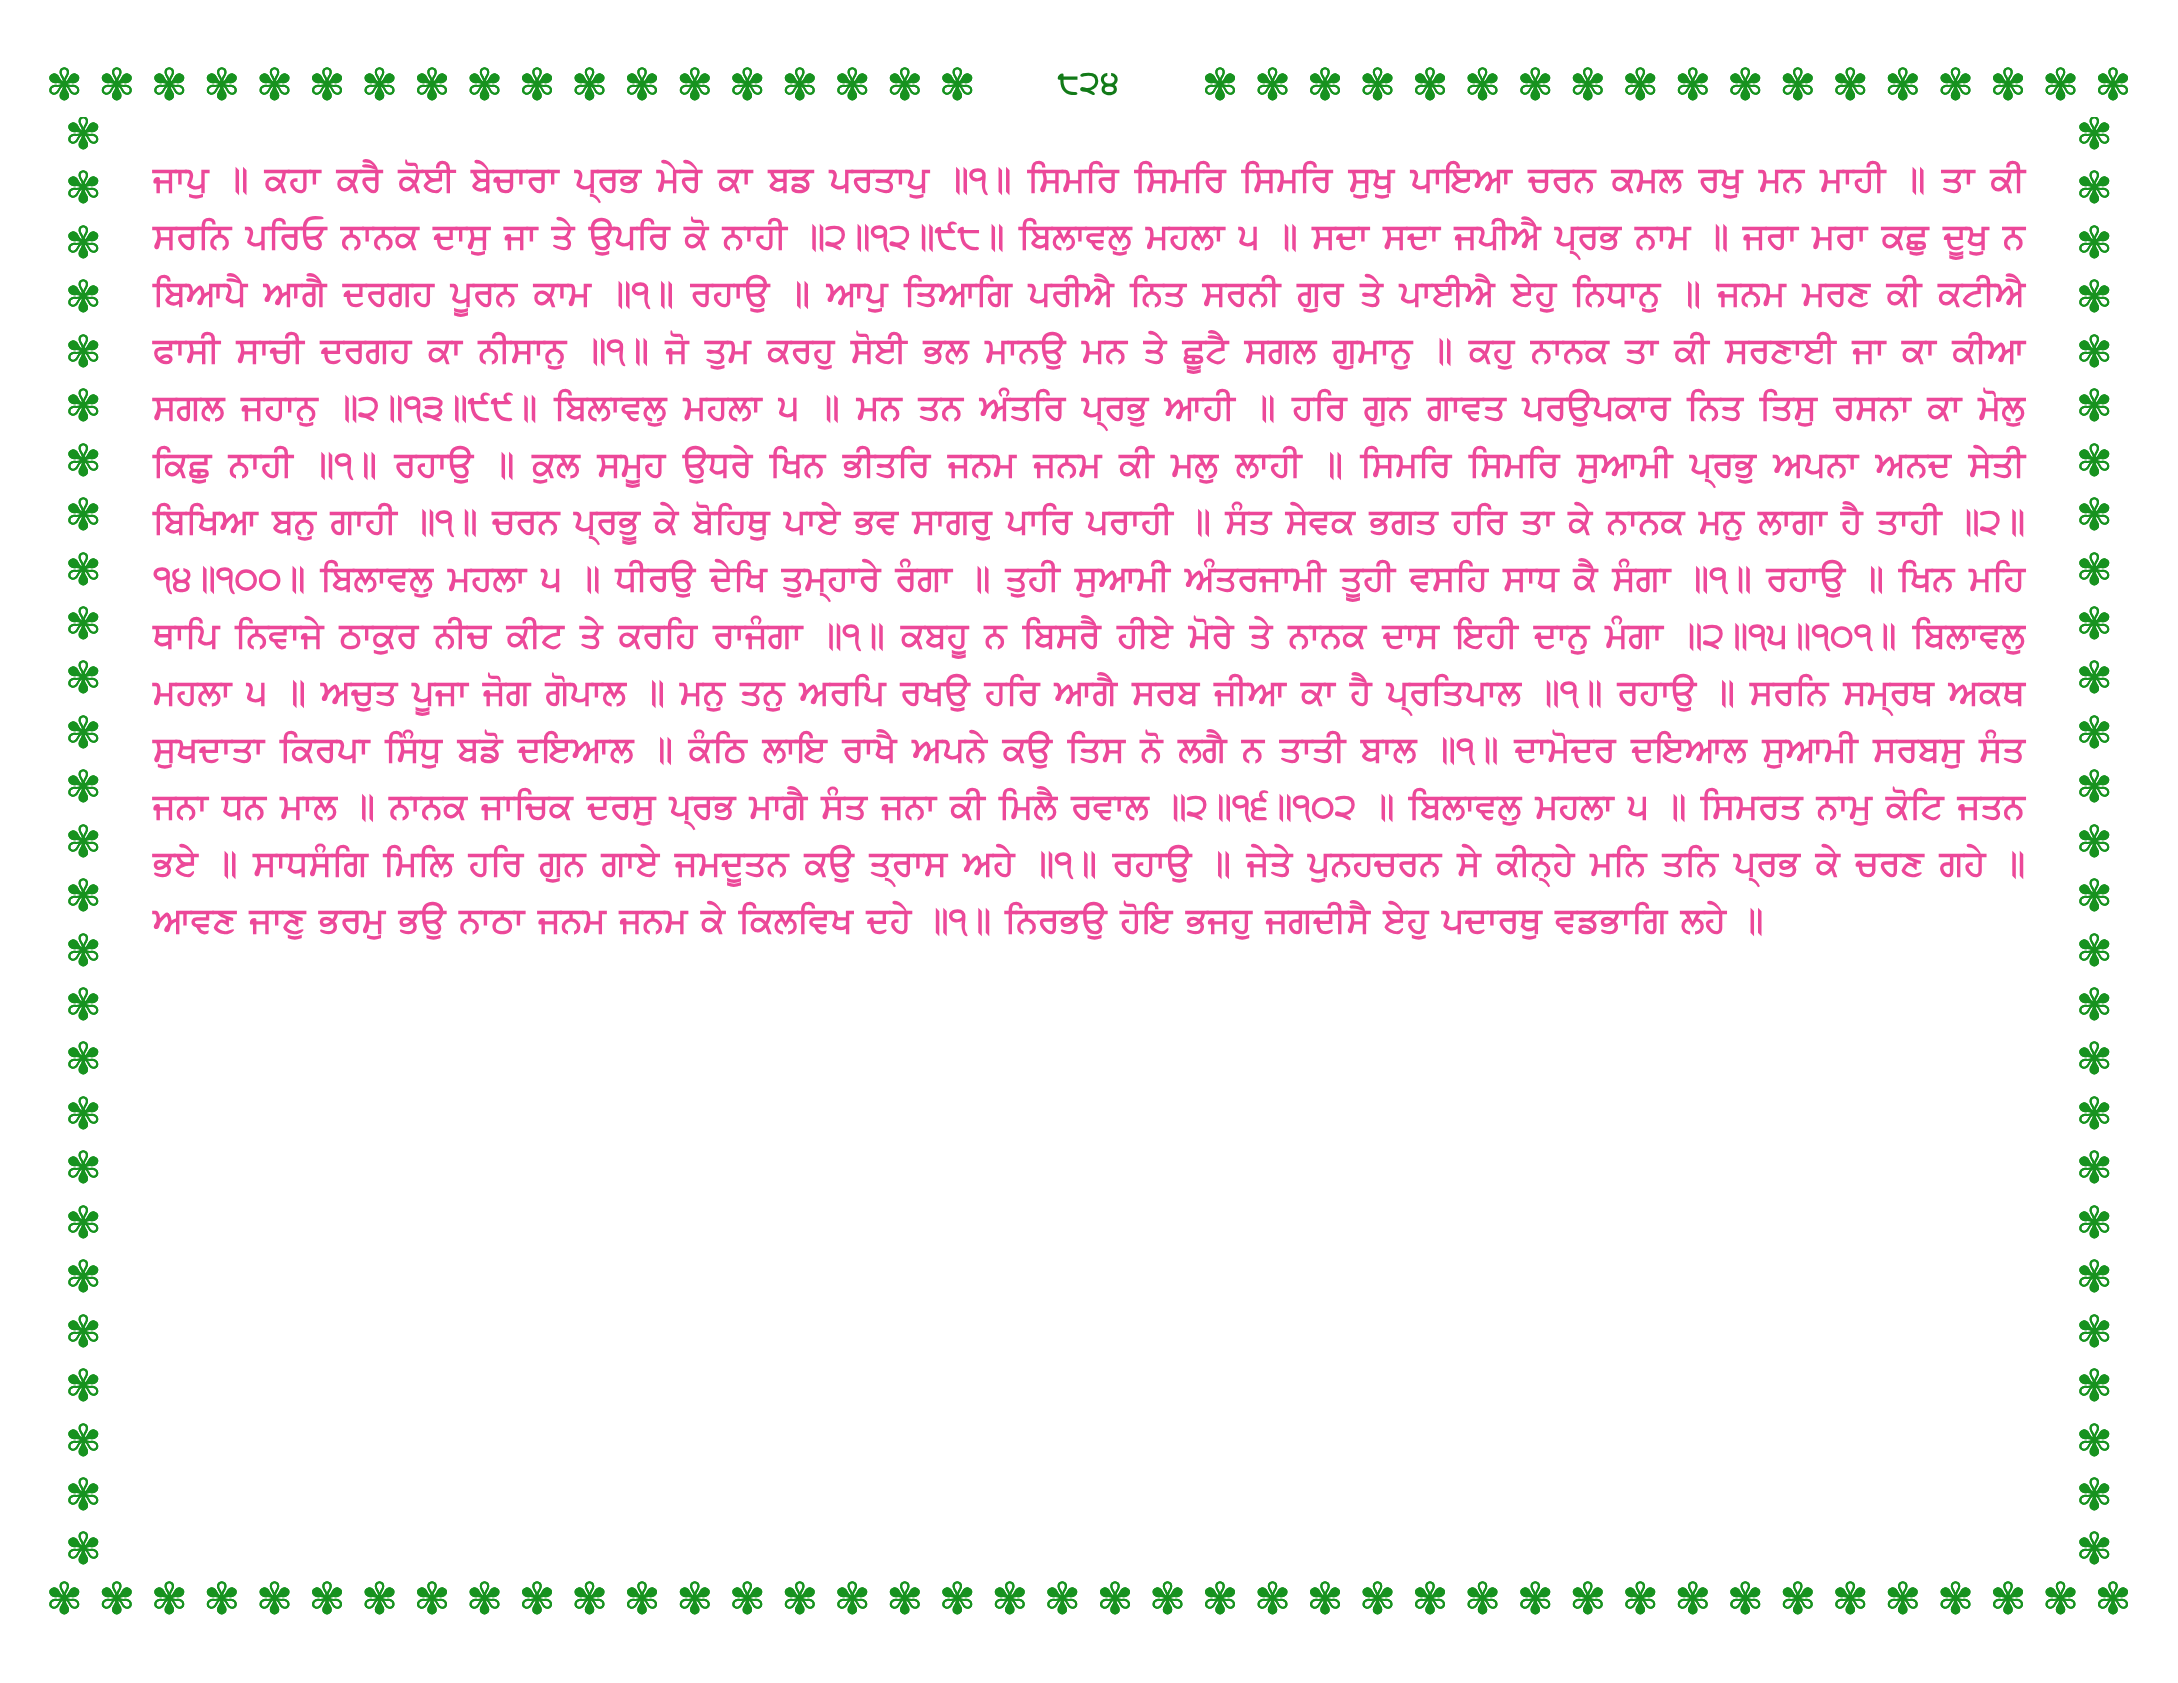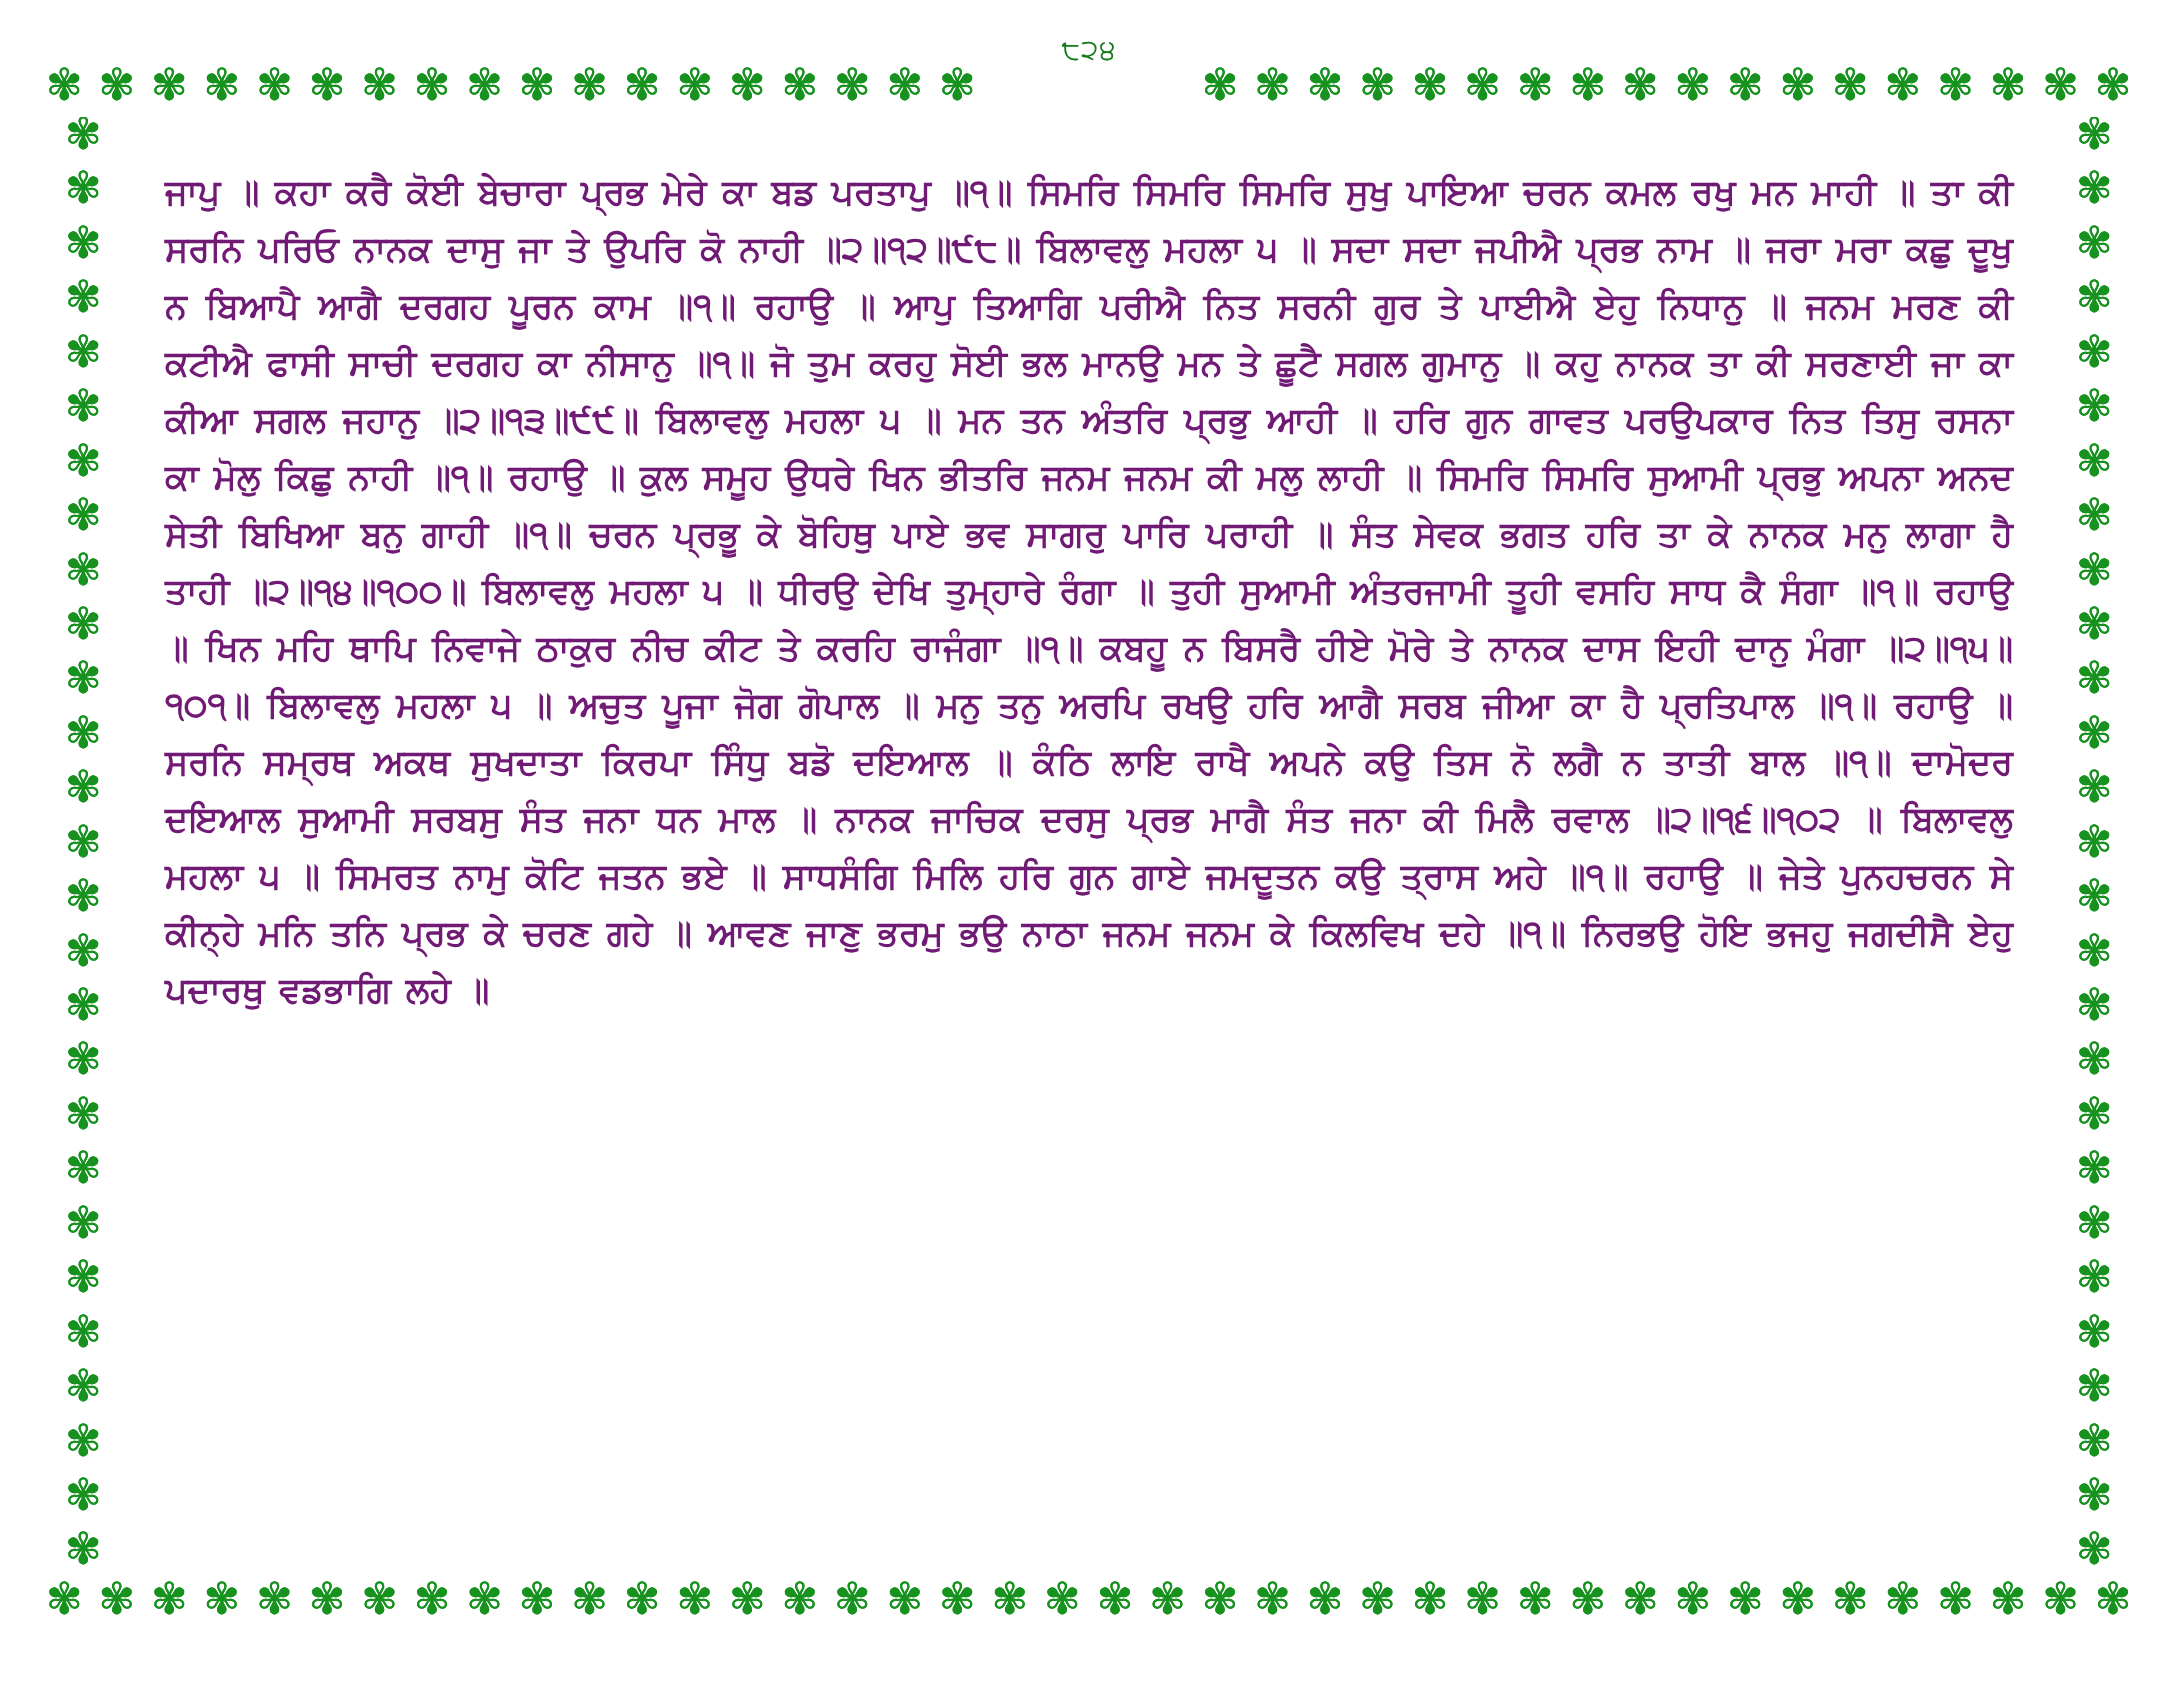--- a/index.html
+++ b/index.html
@@ -62,27 +62,27 @@
     font-family: "DejaVu Sans", sans-serif;
     display: inline-block;
     text-shadow: 0 0 0.6px #17921f;
   }
   .border-row .floret { margin: 0 -2px; }
   .border-col .floret { margin: -3px 0; }
 
   
   .page-number {
     position: absolute;
-    top: 33px;
+    top: 63px;
     left: 0;
     width: 100%;
     text-align: center;
     font-family: "DejaVu Sans", sans-serif;
-    font-size: 28px;
-    font-weight: normal;
+    font-size: 32px;
+    font-weight: bold;
     color: #127a18;
     z-index: 5;
     letter-spacing: 1px;
   }
   .page-number-mask {
     position: absolute;
     top: 44px;
     left: 50%;
     transform: translateX(-50%);
     width: 228px;
@@ -94,23 +94,23 @@
   
   .content {
     position: absolute;
     left: 149px;
     right: 149px;
     top: 147px;
     bottom: 188px;
   }
 
   .scripture {
-    margin: 16px;
-    color: #701a75;
-    font-family: Liberation Sans, sans-serif;
+    margin: 4px;
+    color: #ec4899;
+    font-family: Liberation Serif, serif;
     font-size: 35px;
     line-height: 57px;
     text-align: justify;
     text-justify: inter-word;
     word-spacing: 5px;
     font-weight: 600;
     -webkit-font-smoothing: antialiased;
   }
 </style>
 </head>

